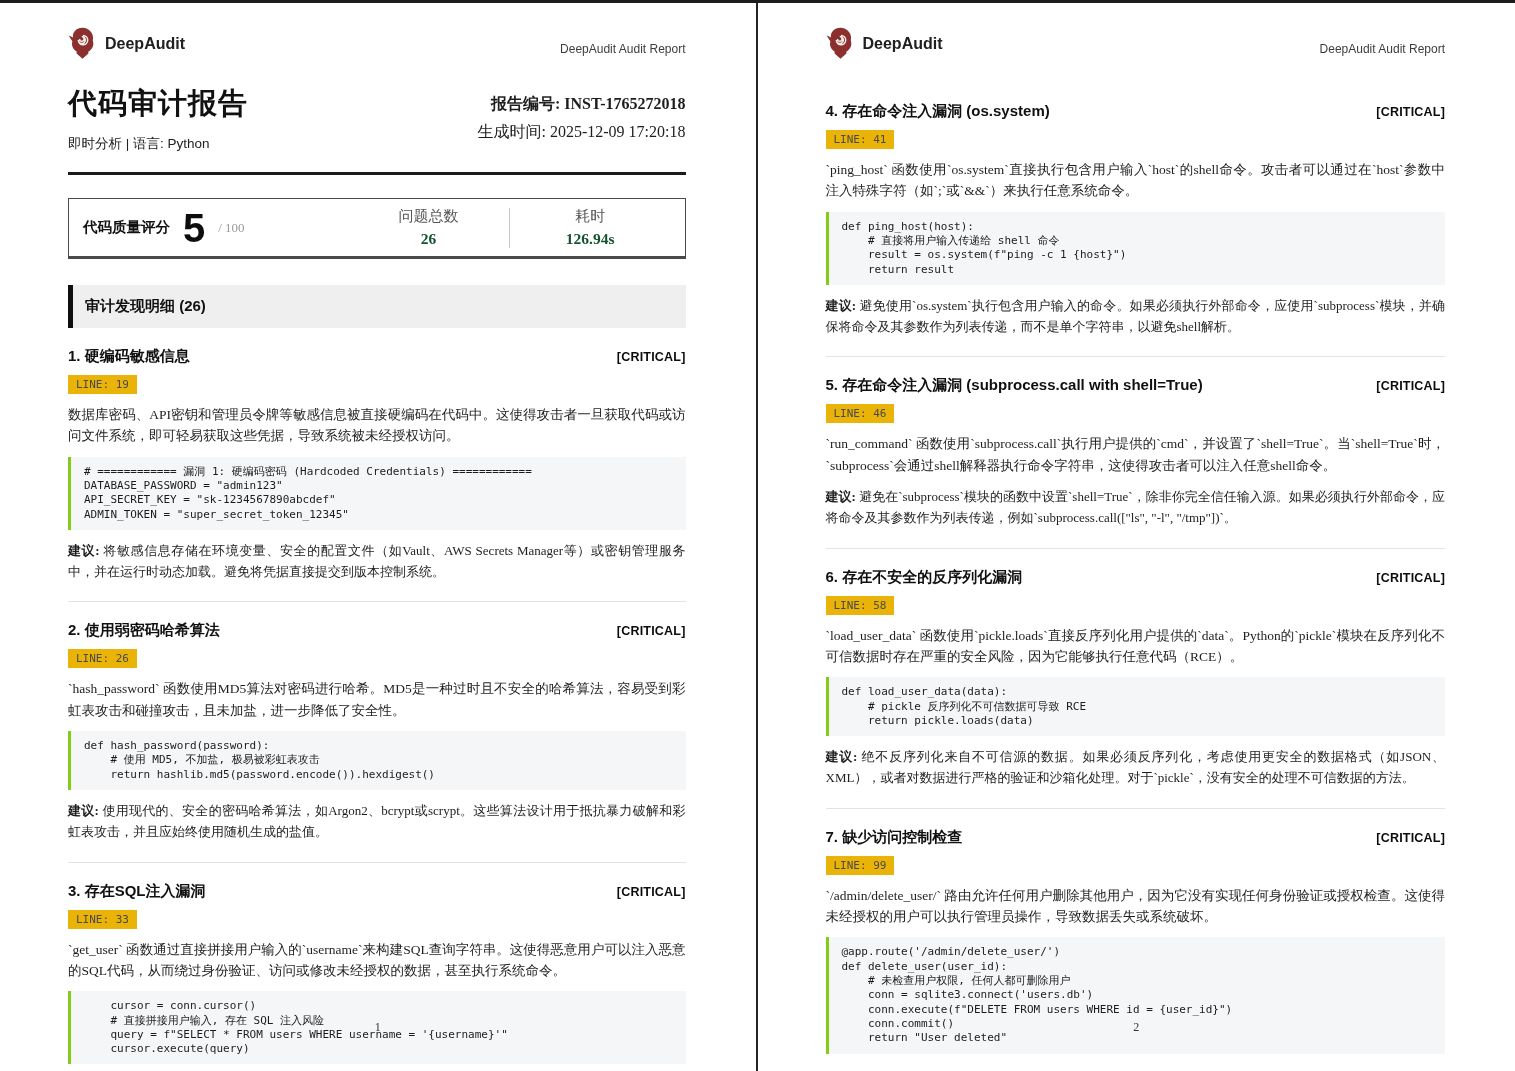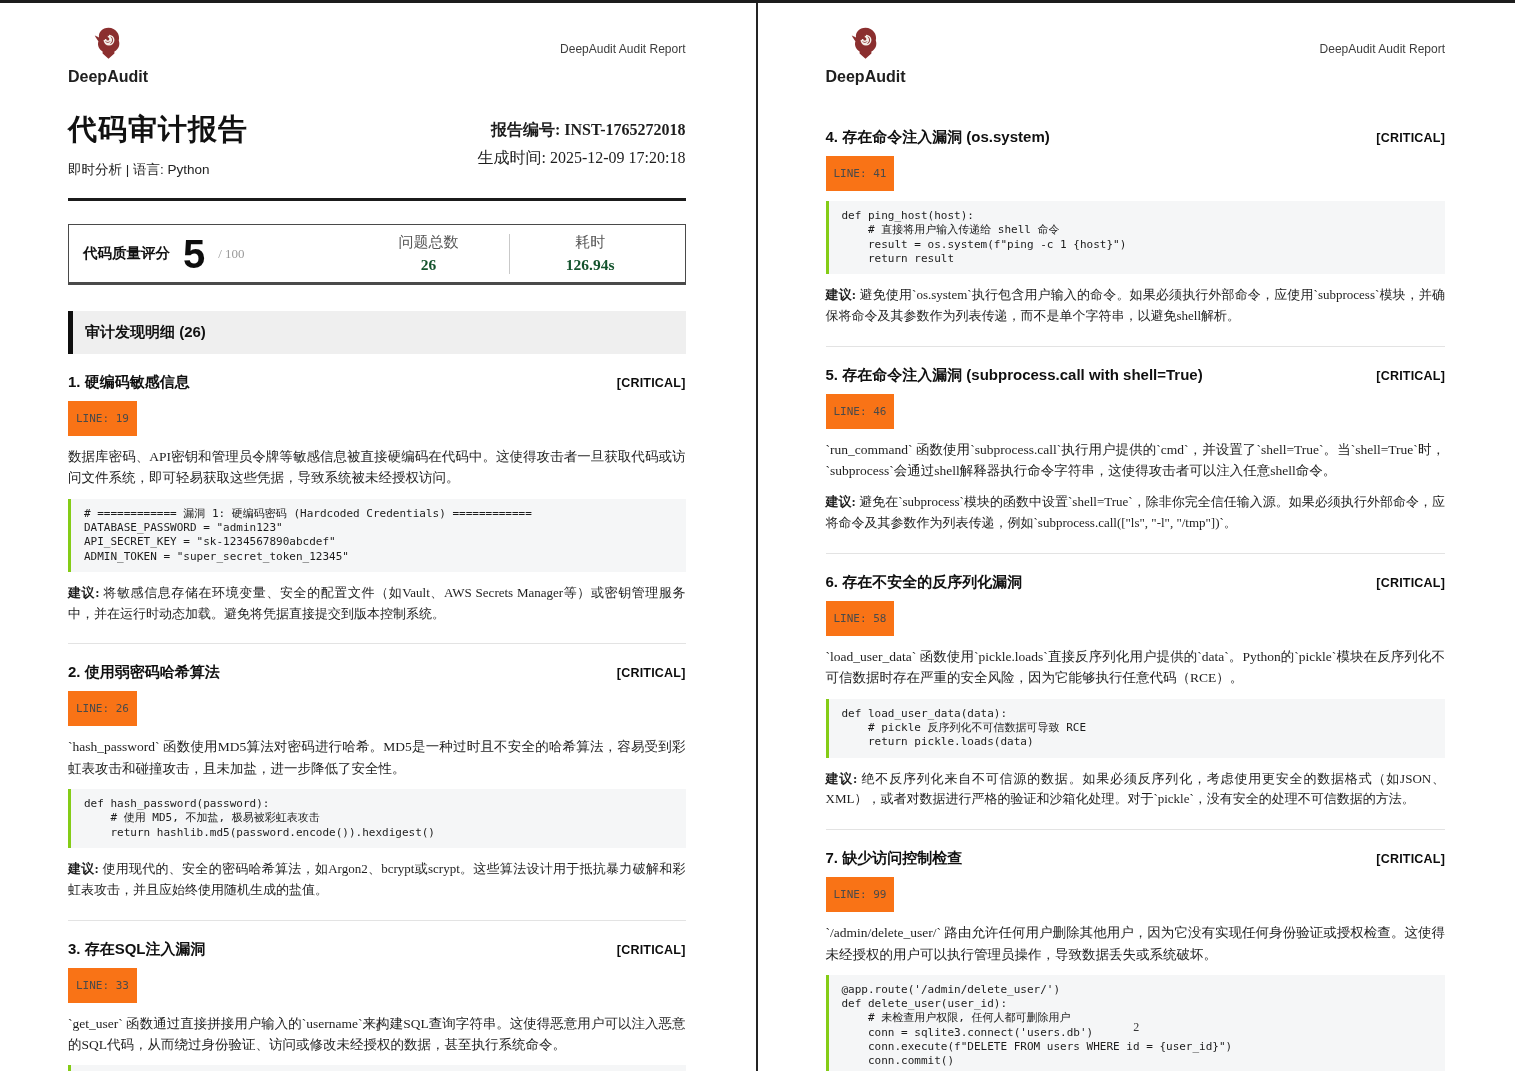--- a/index.html
+++ b/index.html
@@ -14,21 +14,21 @@
   .spread { display:flex; width:1515px; height:1068px; }
   .page {
     width:757.5px; height:100%;
     padding:24px 70px 0 68px;
     position:relative;
   }
   .page-left { border-right:2px solid #242424; }
 
   
   .page-header { display:flex; justify-content:space-between; align-items:flex-start; }
-  .brand { display:flex; align-items:center; gap:8px;flex-direction:column; }
+  .brand { display:flex; align-items:center; gap:8px; }
   .brand-name { font-family:"Liberation Sans", sans-serif; font-weight:bold; font-size:16px; color:#202020; }
   .report-label { font-family:"Liberation Sans", sans-serif; font-size:12px; color:#3d3d3d; margin-top:15px; }
 
   
   .title-row { display:flex; justify-content:space-between; margin-top:24px; }
   .doc-title { font-family:"Liberation Sans", sans-serif; font-weight:bold; font-size:29px; color:#111; letter-spacing:1px; }
   .doc-subtitle { font-family:"Liberation Sans", sans-serif; font-size:13.5px; color:#222; margin-top:11px; }
   .doc-meta { text-align:right; font-size:16px; color:#1d1d1d; line-height:1.75; margin-top:6px; }
   .doc-meta .m1 { font-weight:bold; }
   .title-rule { border:none; border-top:3px solid #1b1b1b; margin-top:19px; }
@@ -55,23 +55,23 @@
   }
 
   
   .finding { margin-top:19px; }
   .f-sep { border:none; border-top:1px solid #e3e3e3; margin-top:19px; }
   .f-head { display:flex; justify-content:space-between; align-items:baseline; }
   .f-title { font-family:"Liberation Sans", sans-serif; font-weight:bold; font-size:15px; color:#101010; }
   .f-sev { font-family:"Liberation Sans", sans-serif; font-weight:bold; font-size:12.5px; color:#0c0c0c; letter-spacing:.2px; }
   .line-badge {
     display:inline-block; margin-top:9px;
-    background:#f97316; color:#4a4a4a;
+    background:#eab308; color:#4a4a4a;
     font-family:"DejaVu Sans Mono", monospace; font-size:11px;
-    padding:11px 8px;
+    padding:3px 8px;
   }
   .f-desc { margin-top:10px; font-size:13.5px; line-height:1.58; color:#1e1e1e; text-align:justify; }
   .code-block {
     margin-top:10px; background:#f5f6f7; border-left:3px solid #84cc16;
     padding:8px 13px; font-family:"DejaVu Sans Mono", monospace;
     font-size:11px; line-height:1.3; color:#1b1b1b; white-space:pre;
     overflow:hidden;
   }
   .f-rec { margin-top:11px; font-size:13px; line-height:1.6; color:#1e1e1e; text-align:justify; }
   .f-rec .rec-label { font-weight:bold; }
@@ -200,20 +200,21 @@
       </div>
       <div class="report-label">DeepAudit Audit Report</div>
     </div>
 
     <div class="finding first-finding">
       <div class="f-head">
         <span class="f-title">4. 存在命令注入漏洞 (os.system)</span>
         <span class="f-sev">[CRITICAL]</span>
       </div>
       <span class="line-badge">LINE: 41</span>
+      <div class="f-desc">`ping_host` 函数使用`os.system`直接执行包含用户输入`host`的shell命令。攻击者可以通过在`host`参数中注入特殊字符（如`;`或`&amp;&amp;`）来执行任意系统命令。</div>
       <div class="code-block">def ping_host(host):
     # 直接将用户输入传递给 shell 命令
     result = os.system(f"ping -c 1 {host}")
     return result</div>
       <div class="f-rec"><span class="rec-label">建议:</span> <span>避免使用`os.system`执行包含用户输入的命令。如果必须执行外部命令，应使用`subprocess`模块，并确保将命令及其参数作为列表传递，而不是单个字符串，以避免shell解析。</span></div>
     </div>
 
     <hr class="f-sep">
 
     <div class="finding">

